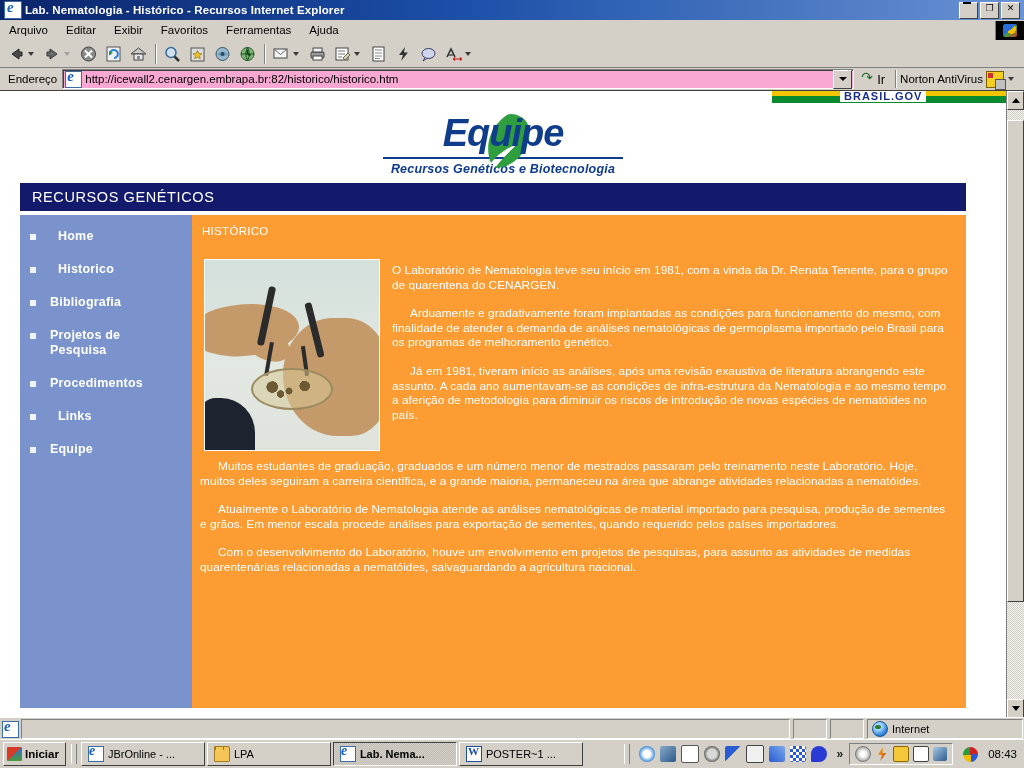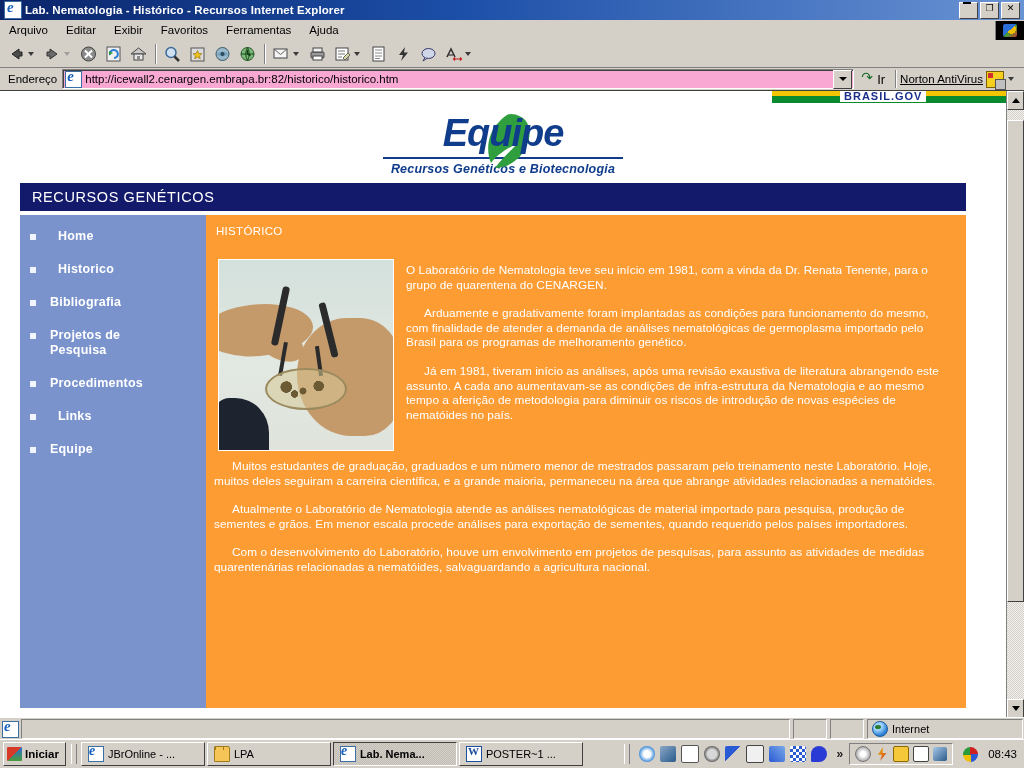--- a/index.html
+++ b/index.html
@@ -126,21 +126,21 @@
     border-top: 4px solid #000;
   }
   .go-btn { display: flex; align-items: center; padding: 0 6px 0 7px; font-size: 13px; }
   .go-arrow {
     display: inline-block; width: 14px; height: 13px; position: relative; margin-right: 2px;
   }
   .go-arrow::before {
     content: "↷"; position: absolute; left: 0; top: -4px; font-size: 14px; color: #1a6b2a;
   }
   .tb-vsep { width: 1px; height: 18px; background: #808080; box-shadow: 1px 0 0 #fff; margin: 0 4px; }
-  .norton { display: flex; align-items: center; font-size: 11.5px; padding-right: 4px; gap: 3px; text-decoration: underline; }
+  .norton { display: flex; align-items: center; font-size: 11.5px; padding-right: 4px; gap: 3px; }
   .norton-ico {
     width: 16px; height: 15px; position: relative;
     background: linear-gradient(to bottom right, #f5d020 55%, #e8b800);
     border: 1px solid #7a6000;
   }
   .norton-ico::after {
     content: ""; position: absolute; right: -3px; bottom: -3px;
     width: 9px; height: 9px; background: #c0c0c0; border: 1px solid #555;
   }
   .norton-ico::before {
@@ -192,21 +192,21 @@
   .section-bar {
     margin: 0 40px 0 20px; height: 28px; background: #131a6b;
     display: flex; align-items: center; padding-left: 12px;
   }
   .section-bar span {
     color: #fff; font-size: 14.5px; font-weight: normal; letter-spacing: .6px;
   }
 
   .body-cols { display: flex; margin: 4px 40px 0 20px; min-height: 493px; }
   .sidebar {
-    width: 186px; background: #7a93cc; flex: none; padding-top: 14px;
+    width: 172px; background: #7a93cc; flex: none; padding-top: 14px;
   }
   .nav-item {
     display: flex; align-items: flex-start; padding: 0 6px 0 10px;
     margin-bottom: 18px; cursor: pointer;
   }
   .bullet {
     width: 6px; height: 6px; background: #f0f4ff; flex: none;
     margin: 5px 0 0 0;
   }
   .nav-label {

